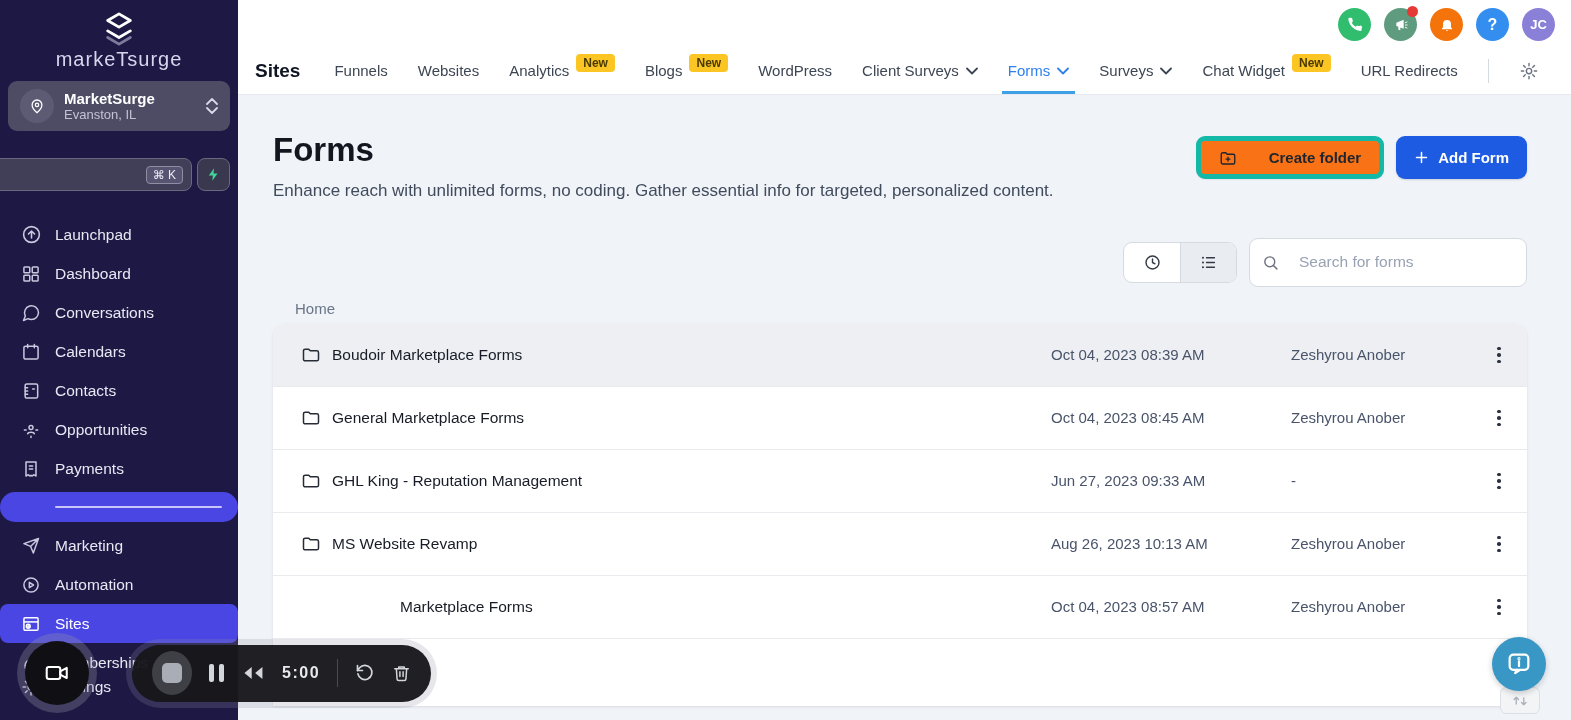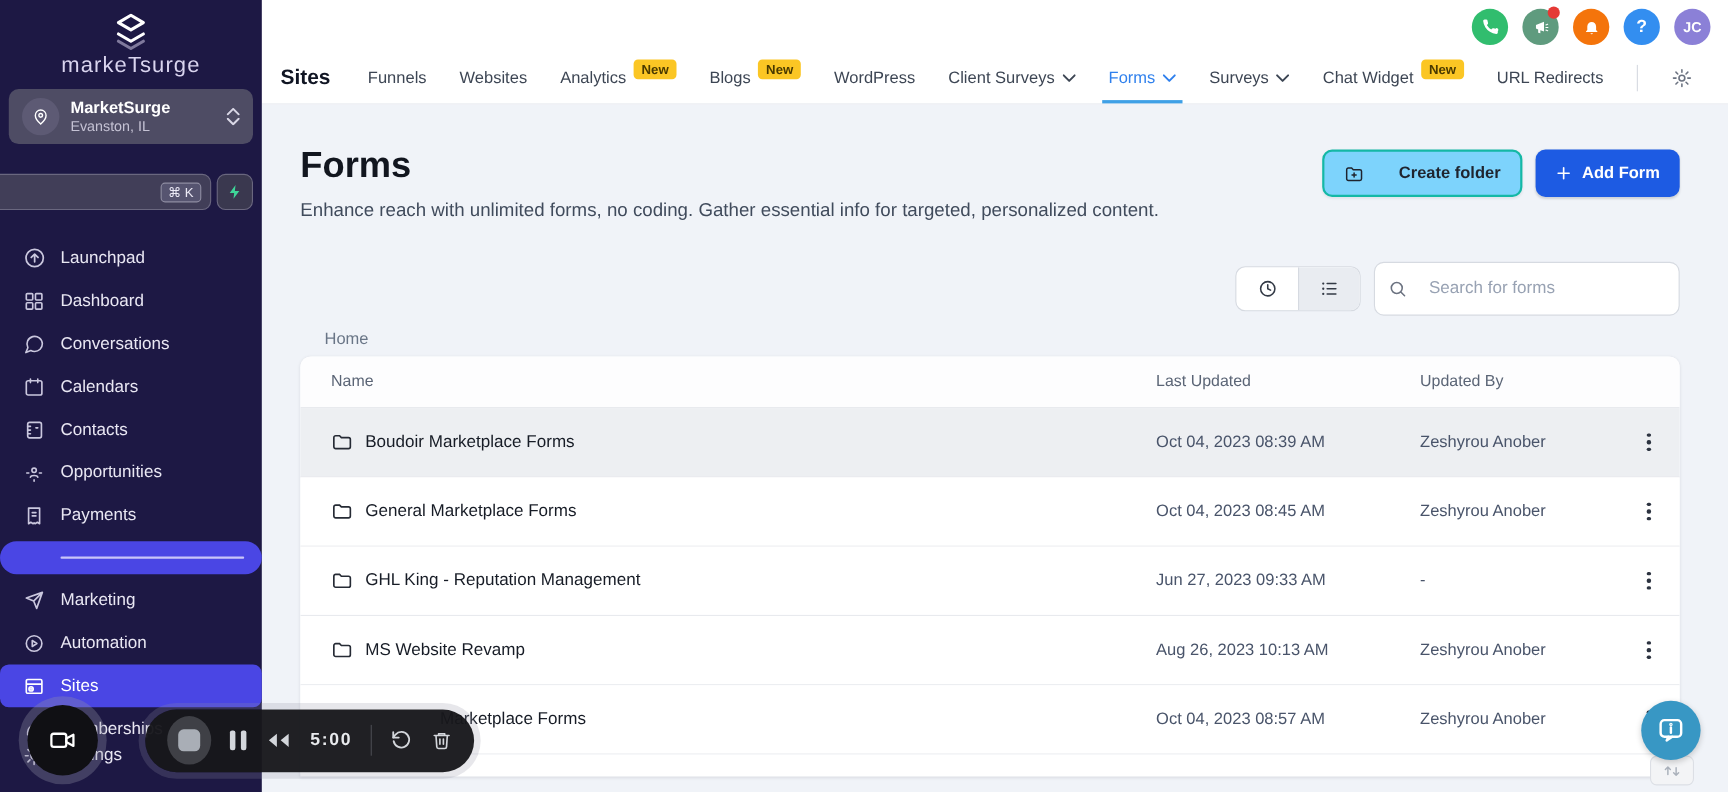--- a/index.html
+++ b/index.html
@@ -64,21 +64,21 @@
   .hdr-gear { color:#6b7280; display:flex; cursor:pointer; }
 
   
   .content { position:relative; flex:1; padding:0 44px 0 35px; }
   .page-head { margin-top:38px; display:flex; justify-content:space-between; align-items:flex-start; }
   .page-title { font-size:33px; font-weight:700; color:#12161f; line-height:1.05; }
   .page-desc { margin-top:10px; font-size:17px; color:#404b5c; line-height:1.55; max-width:815px; }
   .head-actions { display:flex; gap:12px; padding-top:3px; }
   .btn { height:43px; border-radius:9px; display:flex; align-items:center; gap:9px; padding:0 18px;
          font-size:15px; font-weight:600; cursor:pointer; border:none; font-family:inherit; }
-  .btn-secondary { background:#7dd3fc; color:#1f242e; border:2px solid #14b8a6; box-shadow:0 1px 2px rgba(16,24,40,.06);gap:32px; }
+  .btn-secondary { background:#f97316; color:#1f242e; border:5px solid #14b8a6; box-shadow:0 1px 2px rgba(16,24,40,.06);gap:32px; }
   .btn-primary { background:#1d5be3; color:#fff; box-shadow:0 1px 2px rgba(16,24,40,.15); }
   .toolbar { margin-top:34px; display:flex; justify-content:flex-end; align-items:center; gap:12px; }
   .segmented { display:flex; border:1px solid #d6dae1; border-radius:9px; overflow:hidden; background:#fff; height:41px; }
   .seg { width:56px; display:flex; align-items:center; justify-content:center; color:#333a46; cursor:pointer; }
   .seg + .seg { border-left:1px solid #d6dae1; }
   .seg.selected { background:#e9ecf1; }
   .form-search { width:278px; height:49px; background:#fff; border:1px solid #d6dae1; border-radius:9px;
                  display:flex; align-items:center; gap:20px; padding:0 12px; color:#6b7280; }
   .form-search input { flex:1; min-width:0; border:none; outline:none; font-size:15.5px; color:#374151;
                  background:transparent; font-family:inherit; }
@@ -430,26 +430,20 @@
               <circle cx="11" cy="11" r="7" fill="none" stroke="currentColor" stroke-width="2"></circle>
               <path d="M16.5 16.5L21 21" stroke="currentColor" stroke-width="2" stroke-linecap="round"></path>
             </svg>
           <input type="text" placeholder="Search for forms" style="">
         </div>
       </div>
 
       <div class="breadcrumb">Home</div>
 
       <div class="table-card">
-        <div class="trow thead">
-          <span>Name</span>
-          <span>Last Updated</span>
-          <span>Updated By</span>
-          <span></span>
-        </div>
 
         <div class="trow tr hovered">
           <span class="name-cell">
             <span class="ic">
                 <svg width="20" height="20" viewBox="0 0 24 24" fill="none" stroke="currentColor" stroke-width="1.8">
                   <path d="M3 7a2 2 0 0 1 2-2h4.2l2 2H19a2 2 0 0 1 2 2v8a2 2 0 0 1-2 2H5a2 2 0 0 1-2-2z"></path>
                 </svg>
               </span>
             <span>Boudoir Marketplace Forms</span>
           </span>

